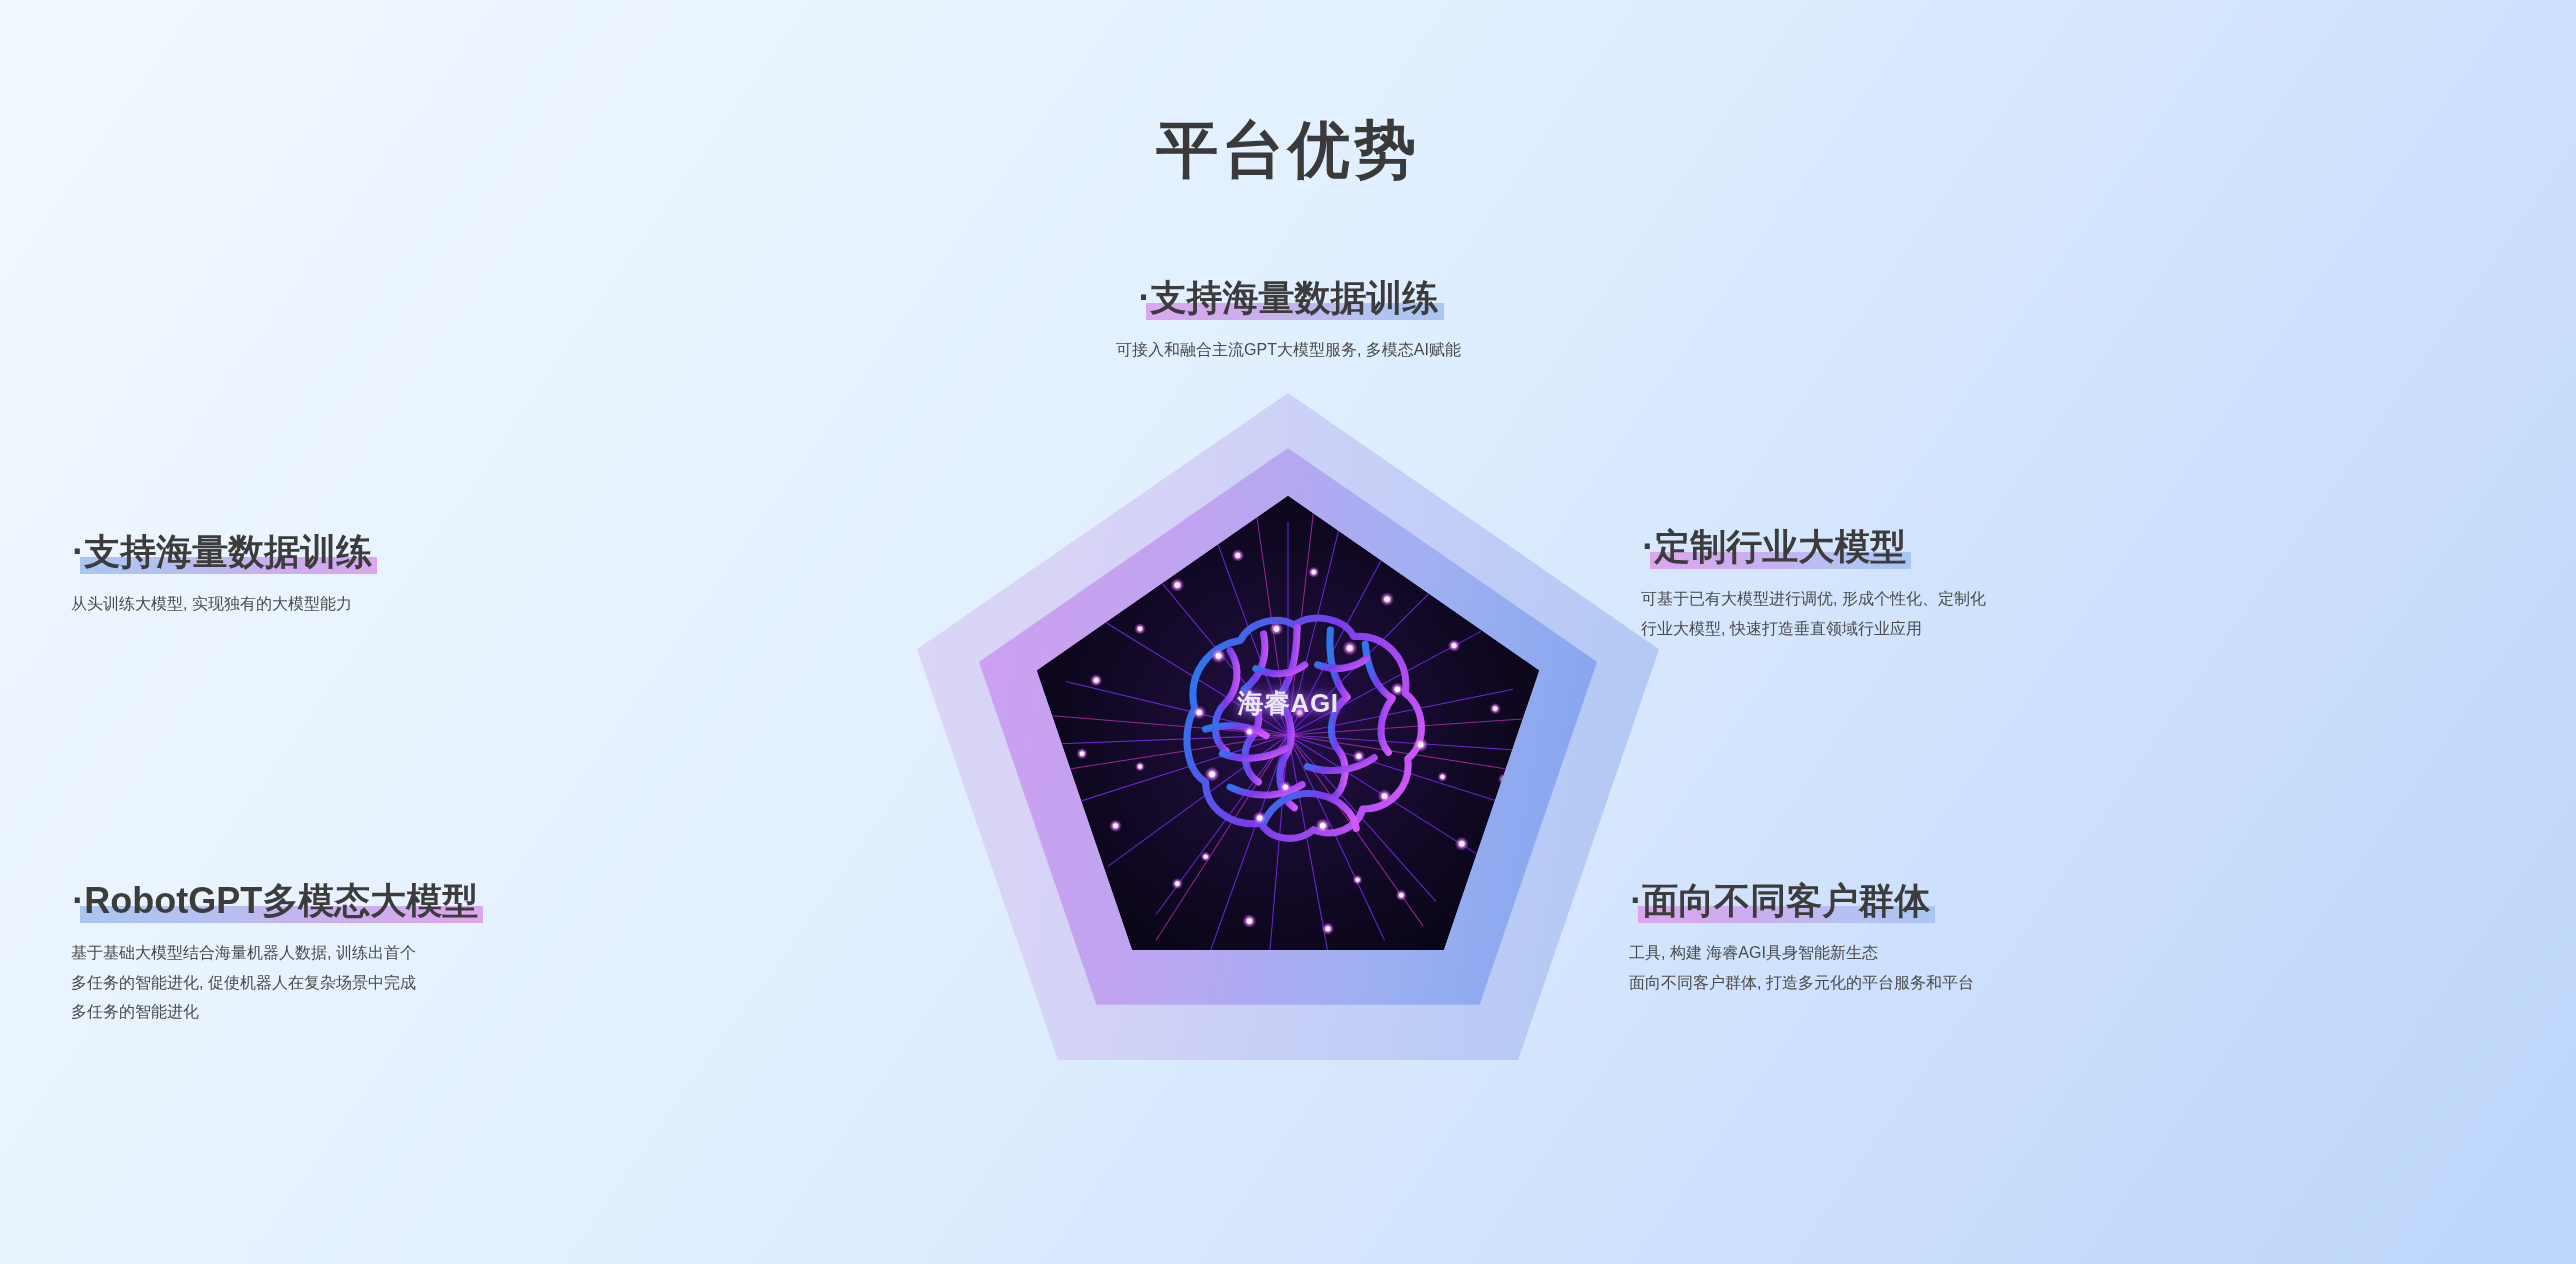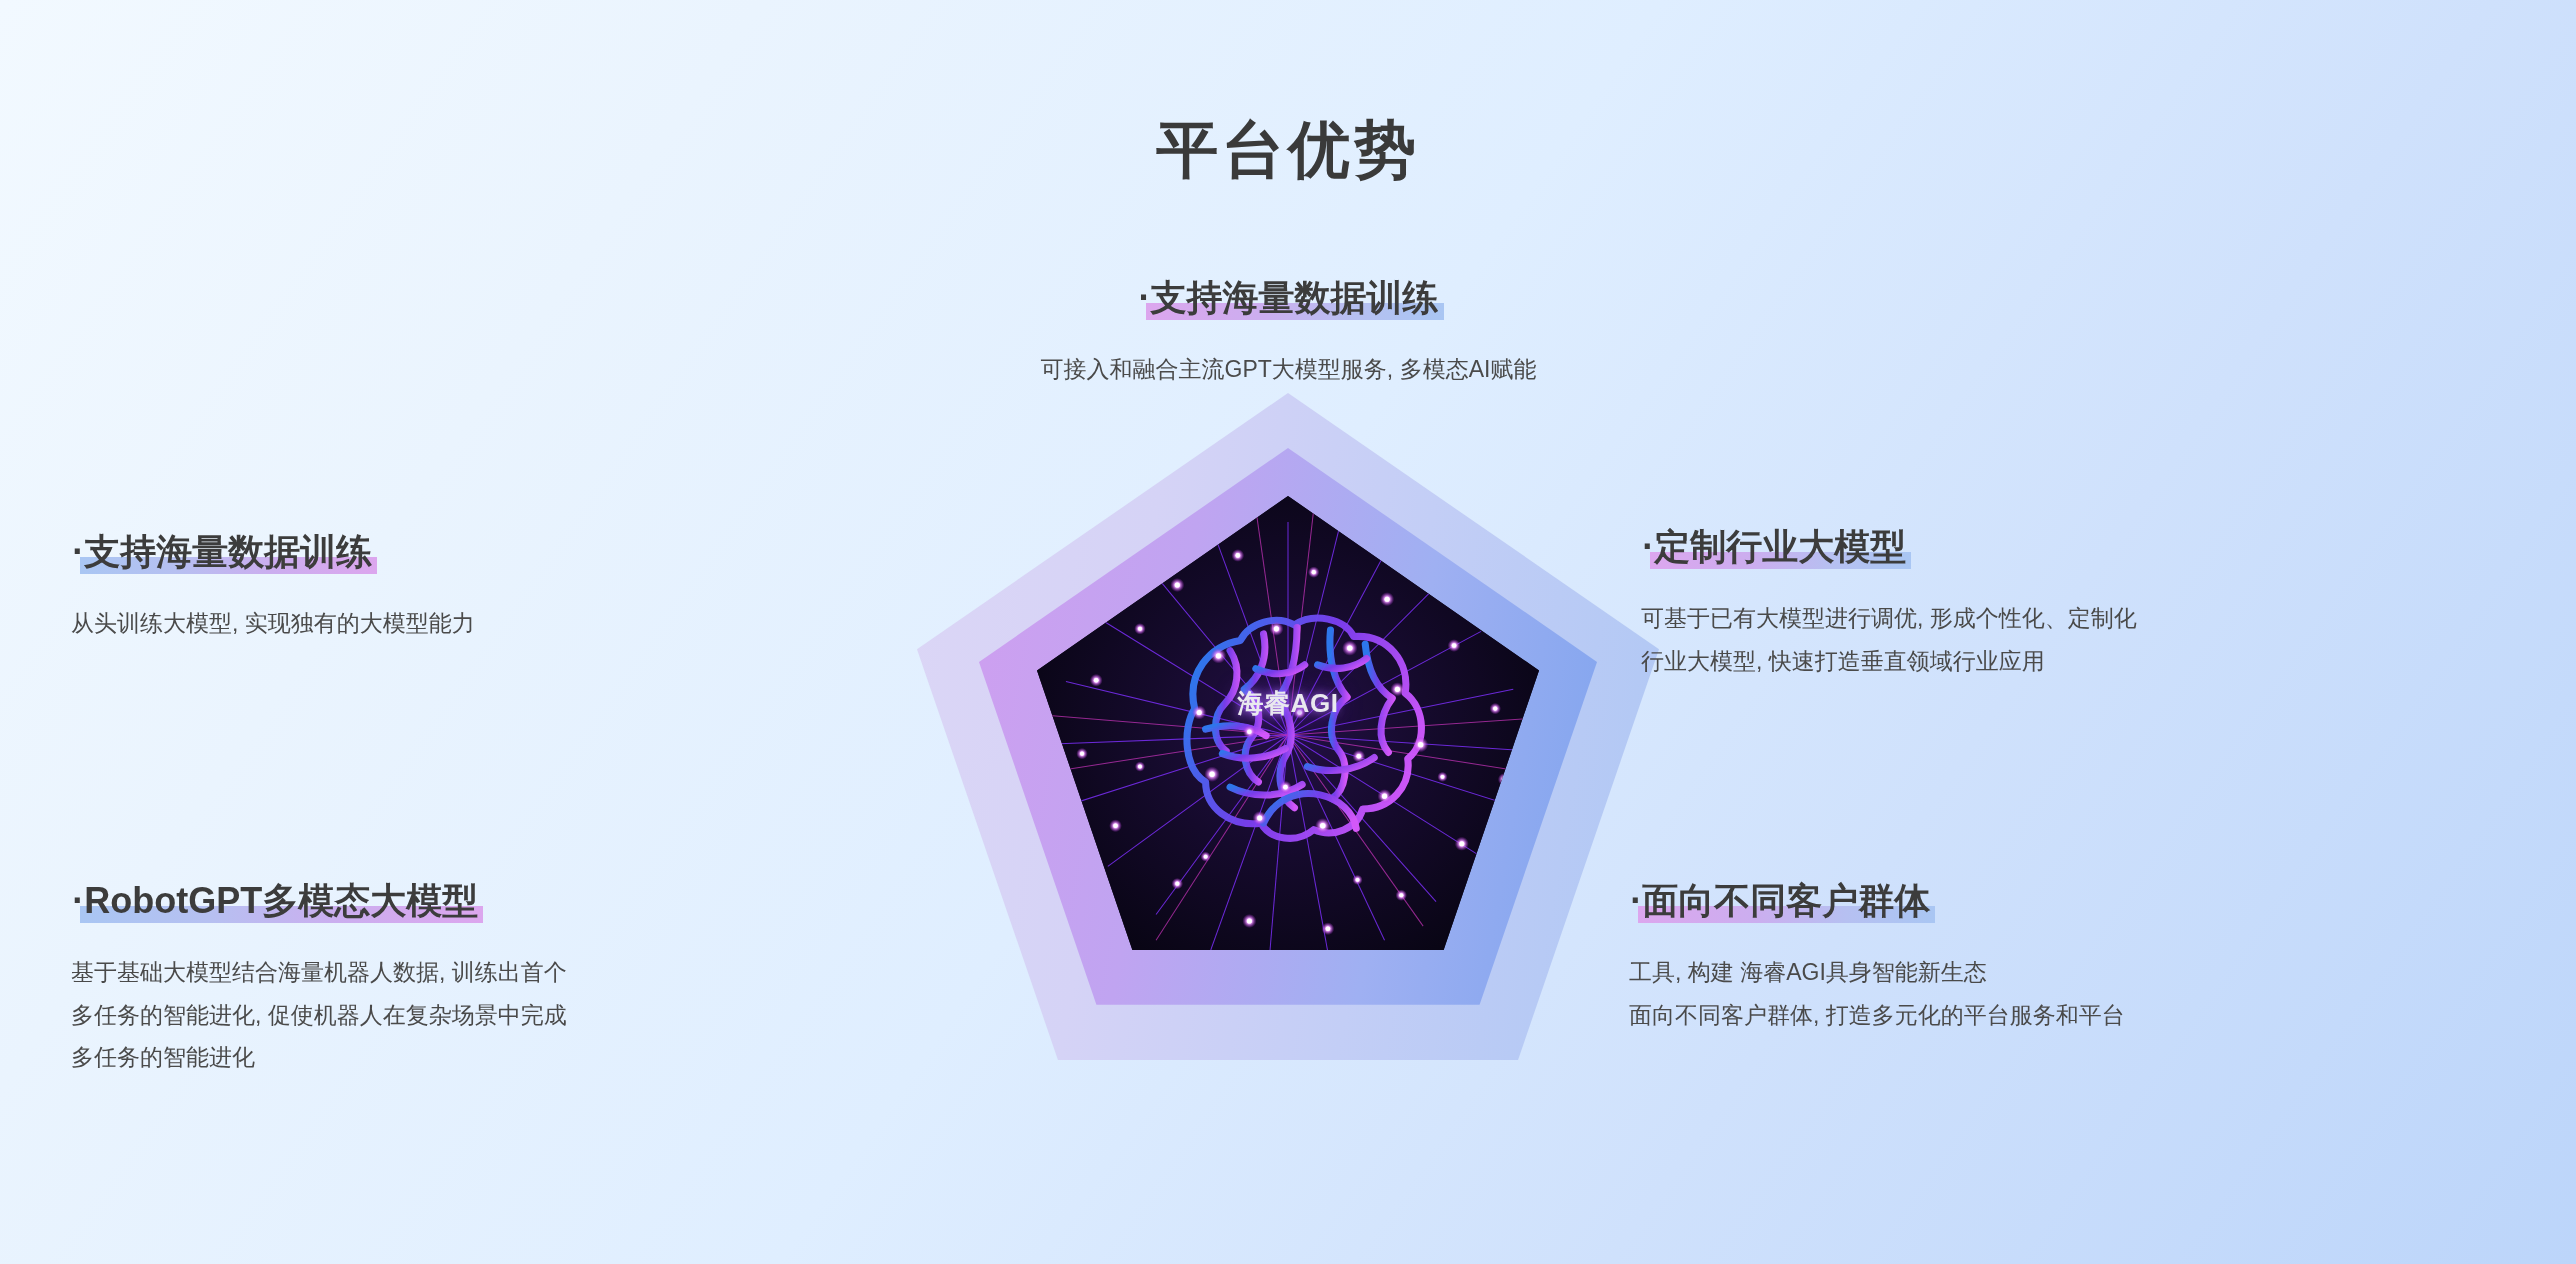--- a/index.html
+++ b/index.html
@@ -65,22 +65,22 @@
   .f-head .hl{
     position:absolute;left:9px;right:-3.9px;bottom:2.6px;height:16.7px;
     z-index:-1;
   }
   
   .hl-pb{background:linear-gradient(90deg,#dca6ee 0%,#cbaeef 40%,#b6c0f1 70%,#a9c6f3 100%);}
   
   .hl-bp{background:linear-gradient(90deg,#a9c6f3 0%,#b6c0f1 32%,#cbaeef 64%,#dca6ee 100%);}
 
   .f-desc{
-    font-size:23px;color:#4a4a4a;line-height:1.85;
-    margin-top:26px;white-space:nowrap;
+    font-size:16px;color:#4a4a4a;line-height:1.85;
+    margin-top:13px;white-space:nowrap;
   }
 
   .align-center{text-align:center;}
   .align-right{text-align:left;}
   .align-left{text-align:left;}
 
   
   .f-top   {left:741px;top:278px;width:1095px;}
   .f-lt    {left:71px;top:532px;width:837px;}
   .f-rt    {left:1641px;top:527px;width:850px;}

